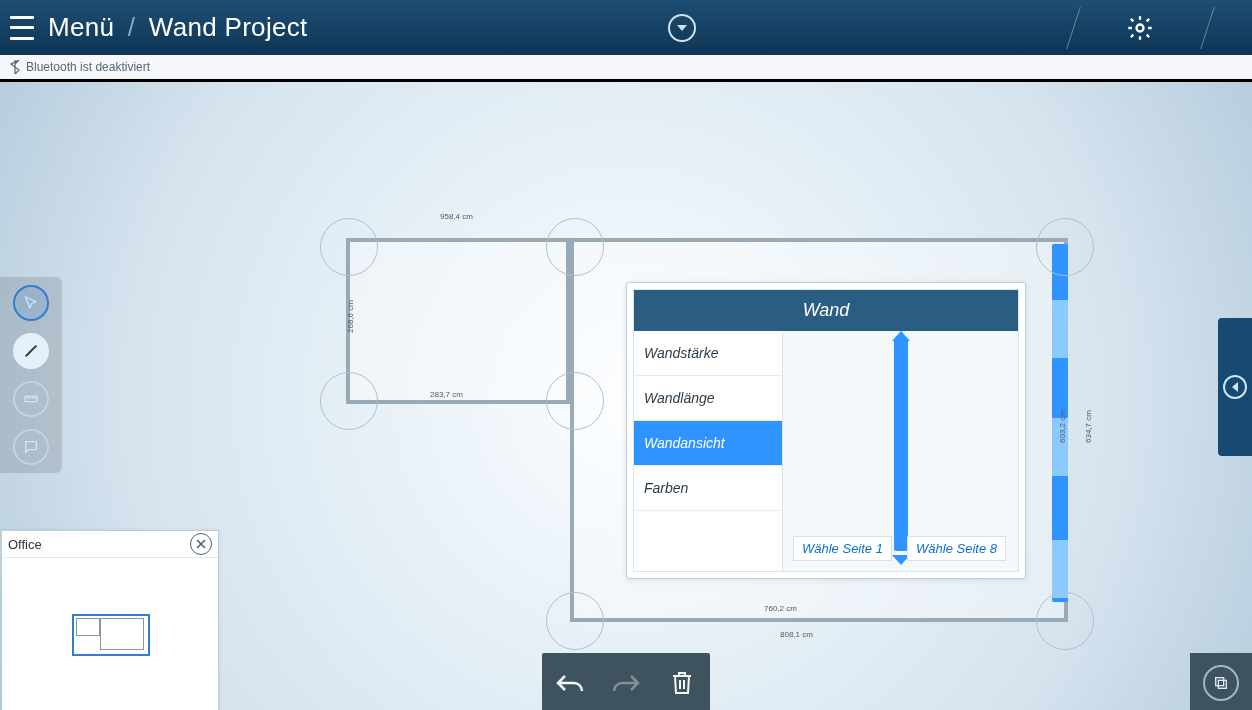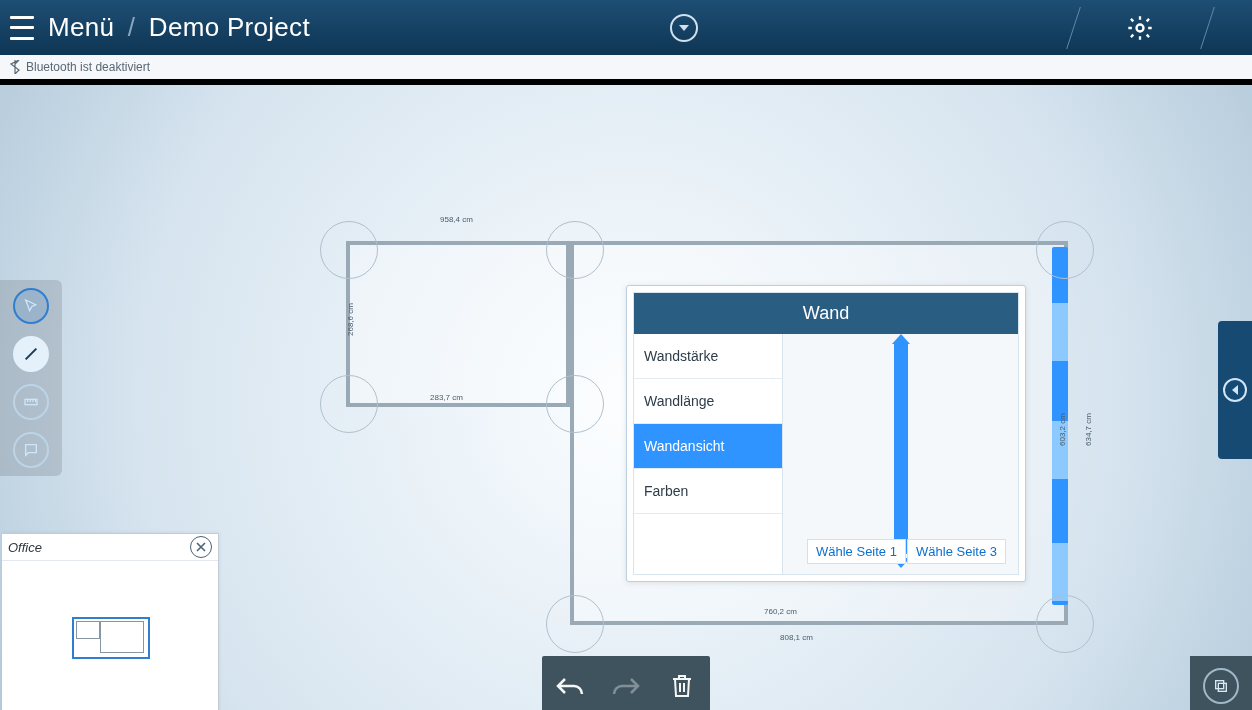--- a/index.html
+++ b/index.html
@@ -96,21 +96,21 @@
   #bosch-logo-wrap .txt {
     color: #d51030;
     font-weight: 700;
     letter-spacing: 2px;
     font-size: 18px;
   }
   
   #subbar {
     height: 24px;
     background: #f5f7fa;
-    border-bottom: 6px solid #000000;
+    border-bottom: 3px solid #000000;
     display: flex;
     align-items: center;
     font-size: 12px;
     color: #5a6773;
     padding-left: 10px;
   }
   #subbar svg { margin-right: 6px; }
   
   #canvas-area {
     position: relative;
@@ -261,21 +261,20 @@
   #minimap {
     position: absolute;
     left: 2px;
     bottom: 2px;
     width: 216px;
     height: 180px;
     background: #fff;
     border-top: 1px solid #c2ccd5;
     border-right: 1px solid #c2ccd5;
     box-shadow: 0 0 4px rgba(0,0,0,0.08);
-    font-style: italic;
   }
   #minimap .mm-header {
     height: 26px;
     display: flex;
     align-items: center;
     justify-content: space-between;
     padding: 0 6px;
     font-size: 13px;
     color: #2b3640;
     border-bottom: 1px solid #e3e9ef;
@@ -311,20 +310,21 @@
   #prop-popup {
     position: absolute;
     left: 626px;
     top: 200px;
     width: 398px;
     background: #fff;
     border: 1px solid #bcd0df;
     border-radius: 3px;
     box-shadow: 0 1px 6px rgba(0,0,0,0.1);
     overflow: hidden;
+    font-style: italic;
   }
   #prop-popup .pp-inner {
     margin: 6px;
     border: 1px solid #d9e5ee;
   }
   #prop-popup .pp-title {
     background: #2a5d82;
     color: #fff;
     text-align: center;
     font-size: 18px;
@@ -384,36 +384,36 @@
   .side-btn {
     position: absolute;
     bottom: 10px;
     font-size: 13px;
     color: #0d70ce;
     background: #fff;
     border: 1px solid #d2e1ed;
     padding: 4px 8px;
     cursor: pointer;
   }
-  .side-btn.left { left: 24px; }
+  .side-btn.left { left: 10px; }
   .side-btn.right { right: 12px; }
 </style>
 </head>
 <body>
 
 <div id="header">
   <div id="menu-icon">
     <span></span>
       <span></span>
       <span></span>
   </div>
   <div class="title">
     <span>Menü</span>
     <span class="sep">/</span>
-    <span>Demo Project</span>
+    <span>Wand Project</span>
   </div>
   <div class="dropdown-circle"></div>
 
   <div class="right-area">
     <div class="slash-deco">
       <span></span>
     </div>
     <svg id="gear-icon" viewBox="0 0 24 24" fill="none" stroke="#fff" stroke-width="2">
       <circle cx="12" cy="12" r="3"></circle>
       <path d="M12 2v3M12 19v3M4.2 4.2l2.1 2.1M17.7 17.7l2.1 2.1M2 12h3M19 12h3M4.2 19.8l2.1-2.1M17.7 6.3l2.1-2.1"></path>
@@ -495,21 +495,21 @@
           <div class="pp-menu-item">Wandlänge</div>
           <div class="pp-menu-item selected">Wandansicht</div>
           <div class="pp-menu-item">Farben</div>
           <div class="pp-menu-item blank"></div>
         </div>
         <div class="pp-preview">
           <div class="wall-tip top"></div>
           <div class="wall-vertical"></div>
           <div class="wall-tip bot"></div>
           <div class="side-btn left">Wähle Seite 1</div>
-          <div class="side-btn right">Wähle Seite 3</div>
+          <div class="side-btn right">Wähle Seite 8</div>
         </div>
       </div>
     </div>
   </div>
 
   <div id="minimap">
     <div class="mm-header">
       <span>Office</span>
       <div class="mm-close">
         <svg width="10" height="10" viewBox="0 0 10 10" stroke="#4a6377" stroke-width="1.6">

